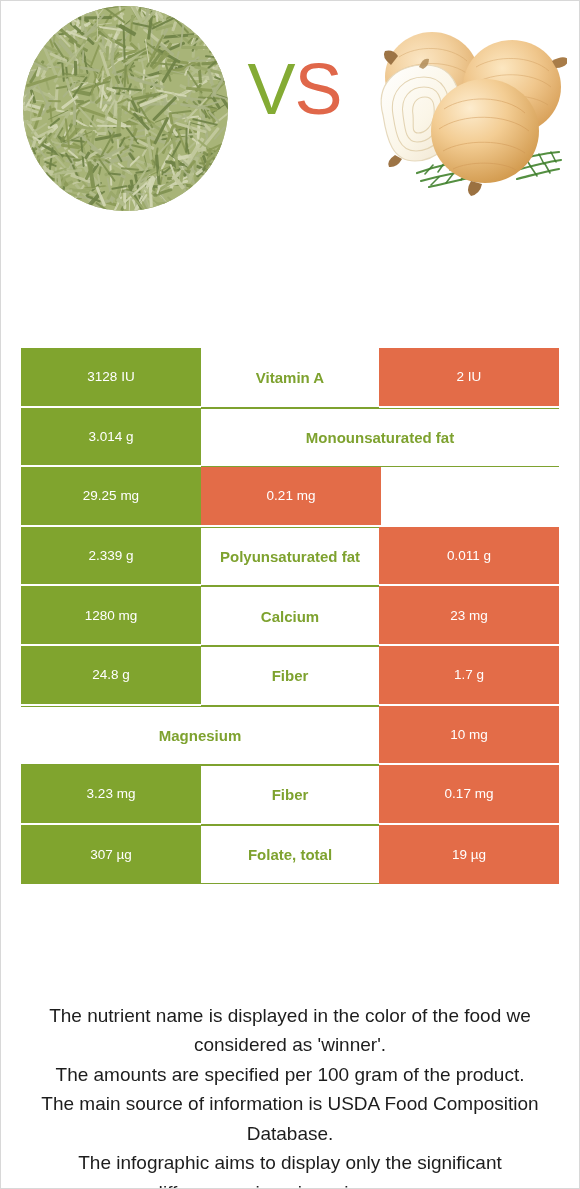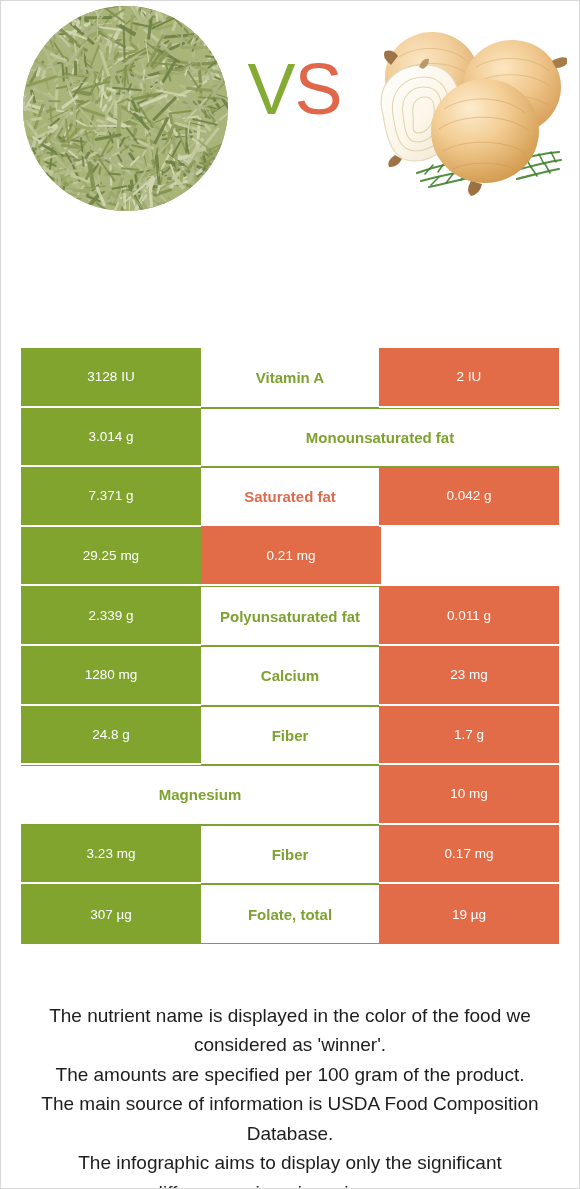--- a/index.html
+++ b/index.html
@@ -1164,25 +1164,20 @@
       <div class="row">
         <div class="cell cell-left">3128 IU</div>
         <div class="cell cell-mid win-green" style="border-bottom-color: rgb(126, 162, 47);">Vitamin A</div>
         <div class="cell cell-right">2 IU</div>
       </div>
       <div class="row">
         <div class="cell cell-left">3.014 g</div>
         <div class="cell cell-mid win-green" style="border-top-color: rgb(126, 162, 47); border-bottom-color: rgb(126, 162, 47);">Monounsaturated fat</div>
       </div>
       <div class="row">
-        <div class="cell cell-left">7.371 g</div>
-        <div class="cell cell-mid win-red" style="border-top-color: rgb(126, 162, 47); border-bottom-color: rgb(221, 107, 77);">Saturated fat</div>
-        <div class="cell cell-right">0.042 g</div>
-      </div>
-      <div class="row">
         <div class="cell cell-left">29.25 mg</div>
         <div class="cell cell-right">0.21 mg</div>
       </div>
       <div class="row">
         <div class="cell cell-left">2.339 g</div>
         <div class="cell cell-mid win-green" style="border-top-color: rgb(126, 162, 47); border-bottom-color: rgb(126, 162, 47);">Polyunsaturated fat</div>
         <div class="cell cell-right">0.011 g</div>
       </div>
       <div class="row">
         <div class="cell cell-left">1280 mg</div>

